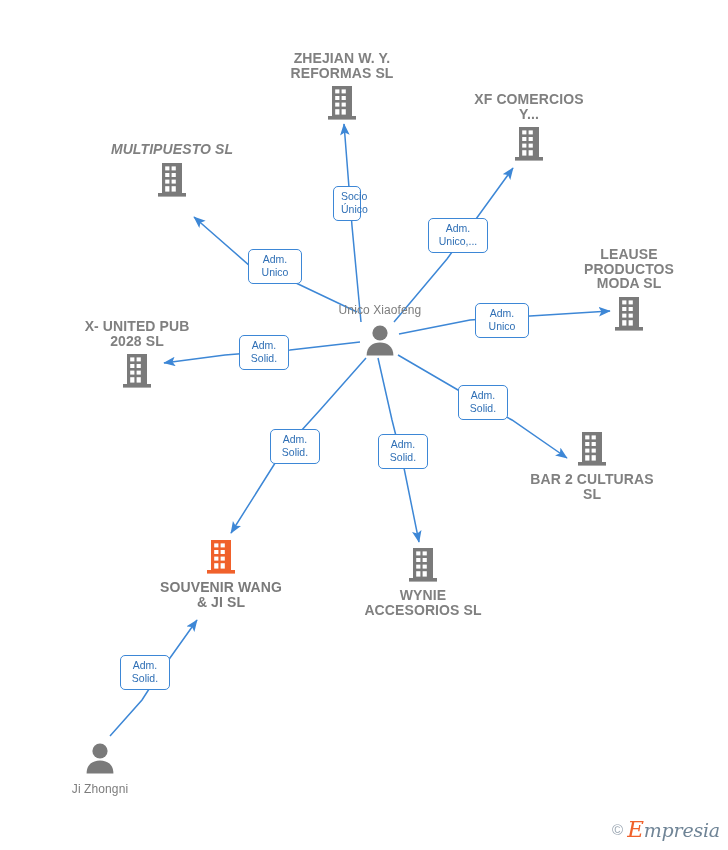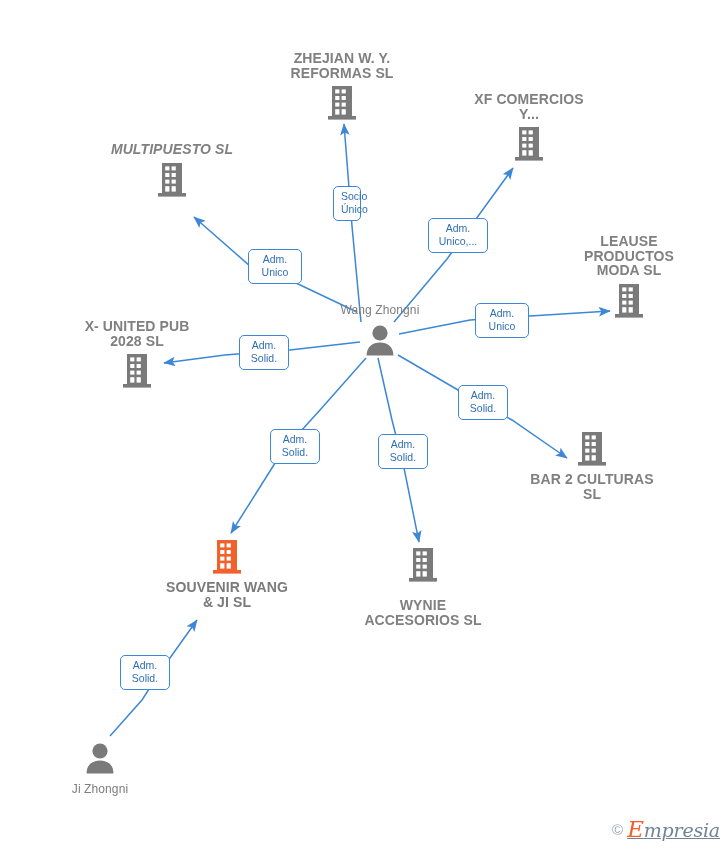--- a/index.html
+++ b/index.html
@@ -86,21 +86,20 @@
   .wm-c {
     font-size: 15px;
     color: #9aa6b2;
   }
   .wm-text {
     font-family: "DejaVu Serif", serif;
     font-style: italic;
     font-size: 19px;
     color: #6f8496;
     letter-spacing: -0.2px;
-    text-decoration: underline;
   }
   .wm-text .wm-e {
     color: #f0612b;
     font-size: 23px;
   }
 </style>
 </head>
 <body>
 
 <div id="graph-canvas">
@@ -169,21 +168,21 @@
             <rect x="16.6" y="5.4" width="4.2" height="4" fill="#ffffff"></rect>
             <rect x="10.2" y="12" width="4.2" height="4" fill="#ffffff"></rect>
             <rect x="16.6" y="12" width="4.2" height="4" fill="#ffffff"></rect>
             <rect x="10.2" y="18.6" width="4.2" height="4" fill="#ffffff"></rect>
             <rect x="16.6" y="18.6" width="4.2" height="4" fill="#ffffff"></rect>
             <rect x="10.2" y="25.2" width="4.2" height="5.4" fill="#ffffff"></rect>
             <rect x="16.6" y="25.2" width="4.2" height="5.4" fill="#ffffff"></rect>
           </svg>
         </span>
       </div>
-      <div class="node label-top" style="left: 629px; top: 234px;">
+      <div class="node label-top" style="left: 629px; top: 247px;">
         <div class="node-label company">LEAUSE PRODUCTOS MODA SL</div>
         <span>
           <svg class="node-icon" viewBox="0 0 34 38" xmlns="http://www.w3.org/2000/svg">
             <rect x="7" y="2" width="20" height="32" fill="#7a7a7a"></rect>
             <rect x="3" y="32" width="28" height="3.6" fill="#7a7a7a"></rect>
             <rect x="10.2" y="5.4" width="4.2" height="4" fill="#ffffff"></rect>
             <rect x="16.6" y="5.4" width="4.2" height="4" fill="#ffffff"></rect>
             <rect x="10.2" y="12" width="4.2" height="4" fill="#ffffff"></rect>
             <rect x="16.6" y="12" width="4.2" height="4" fill="#ffffff"></rect>
             <rect x="10.2" y="18.6" width="4.2" height="4" fill="#ffffff"></rect>
@@ -204,21 +203,21 @@
             <rect x="10.2" y="12" width="4.2" height="4" fill="#ffffff"></rect>
             <rect x="16.6" y="12" width="4.2" height="4" fill="#ffffff"></rect>
             <rect x="10.2" y="18.6" width="4.2" height="4" fill="#ffffff"></rect>
             <rect x="16.6" y="18.6" width="4.2" height="4" fill="#ffffff"></rect>
             <rect x="10.2" y="25.2" width="4.2" height="5.4" fill="#ffffff"></rect>
             <rect x="16.6" y="25.2" width="4.2" height="5.4" fill="#ffffff"></rect>
           </svg>
         </span>
       </div>
       <div class="node label-top" style="left: 380px; top: 303px;">
-        <div class="node-label person">Wang Zhongni</div>
+        <div class="node-label person">Unico Xiaofeng</div>
         <span>
           <svg class="node-icon" viewBox="0 0 34 38" xmlns="http://www.w3.org/2000/svg">
             <circle cx="17" cy="11" r="7.6" fill="#7a7a7a"></circle>
             <path d="M3.6 33.5 C3.6 24.6 9.6 20.4 17 20.4 C24.4 20.4 30.4 24.6 30.4 33.5 Z" fill="#7a7a7a"></path>
           </svg>
         </span>
       </div>
       <div class="node label-bottom" style="left: 592px; top: 430px;">
         <span>
           <svg class="node-icon" viewBox="0 0 34 38" xmlns="http://www.w3.org/2000/svg">
@@ -229,38 +228,38 @@
             <rect x="10.2" y="12" width="4.2" height="4" fill="#ffffff"></rect>
             <rect x="16.6" y="12" width="4.2" height="4" fill="#ffffff"></rect>
             <rect x="10.2" y="18.6" width="4.2" height="4" fill="#ffffff"></rect>
             <rect x="16.6" y="18.6" width="4.2" height="4" fill="#ffffff"></rect>
             <rect x="10.2" y="25.2" width="4.2" height="5.4" fill="#ffffff"></rect>
             <rect x="16.6" y="25.2" width="4.2" height="5.4" fill="#ffffff"></rect>
           </svg>
         </span>
         <div class="node-label company">BAR 2 CULTURAS SL</div>
       </div>
-      <div class="node label-bottom" style="left: 227px; top: 538px;">
+      <div class="node label-bottom" style="left: 221px; top: 538px;">
         <span>
           <svg class="node-icon" viewBox="0 0 34 38" xmlns="http://www.w3.org/2000/svg">
             <rect x="7" y="2" width="20" height="32" fill="#f0612b"></rect>
             <rect x="3" y="32" width="28" height="3.6" fill="#f0612b"></rect>
             <rect x="10.2" y="5.4" width="4.2" height="4" fill="#ffffff"></rect>
             <rect x="16.6" y="5.4" width="4.2" height="4" fill="#ffffff"></rect>
             <rect x="10.2" y="12" width="4.2" height="4" fill="#ffffff"></rect>
             <rect x="16.6" y="12" width="4.2" height="4" fill="#ffffff"></rect>
             <rect x="10.2" y="18.6" width="4.2" height="4" fill="#ffffff"></rect>
             <rect x="16.6" y="18.6" width="4.2" height="4" fill="#ffffff"></rect>
             <rect x="10.2" y="25.2" width="4.2" height="5.4" fill="#ffffff"></rect>
             <rect x="16.6" y="25.2" width="4.2" height="5.4" fill="#ffffff"></rect>
           </svg>
         </span>
         <div class="node-label company" style="color: rgb(122, 122, 122);">SOUVENIR WANG &amp; JI SL</div>
       </div>
-      <div class="node label-bottom" style="left: 423px; top: 546px; gap: 10px;">
+      <div class="node label-bottom" style="left: 423px; top: 546px;">
         <span>
           <svg class="node-icon" viewBox="0 0 34 38" xmlns="http://www.w3.org/2000/svg">
             <rect x="7" y="2" width="20" height="32" fill="#7a7a7a"></rect>
             <rect x="3" y="32" width="28" height="3.6" fill="#7a7a7a"></rect>
             <rect x="10.2" y="5.4" width="4.2" height="4" fill="#ffffff"></rect>
             <rect x="16.6" y="5.4" width="4.2" height="4" fill="#ffffff"></rect>
             <rect x="10.2" y="12" width="4.2" height="4" fill="#ffffff"></rect>
             <rect x="16.6" y="12" width="4.2" height="4" fill="#ffffff"></rect>
             <rect x="10.2" y="18.6" width="4.2" height="4" fill="#ffffff"></rect>
             <rect x="16.6" y="18.6" width="4.2" height="4" fill="#ffffff"></rect>

